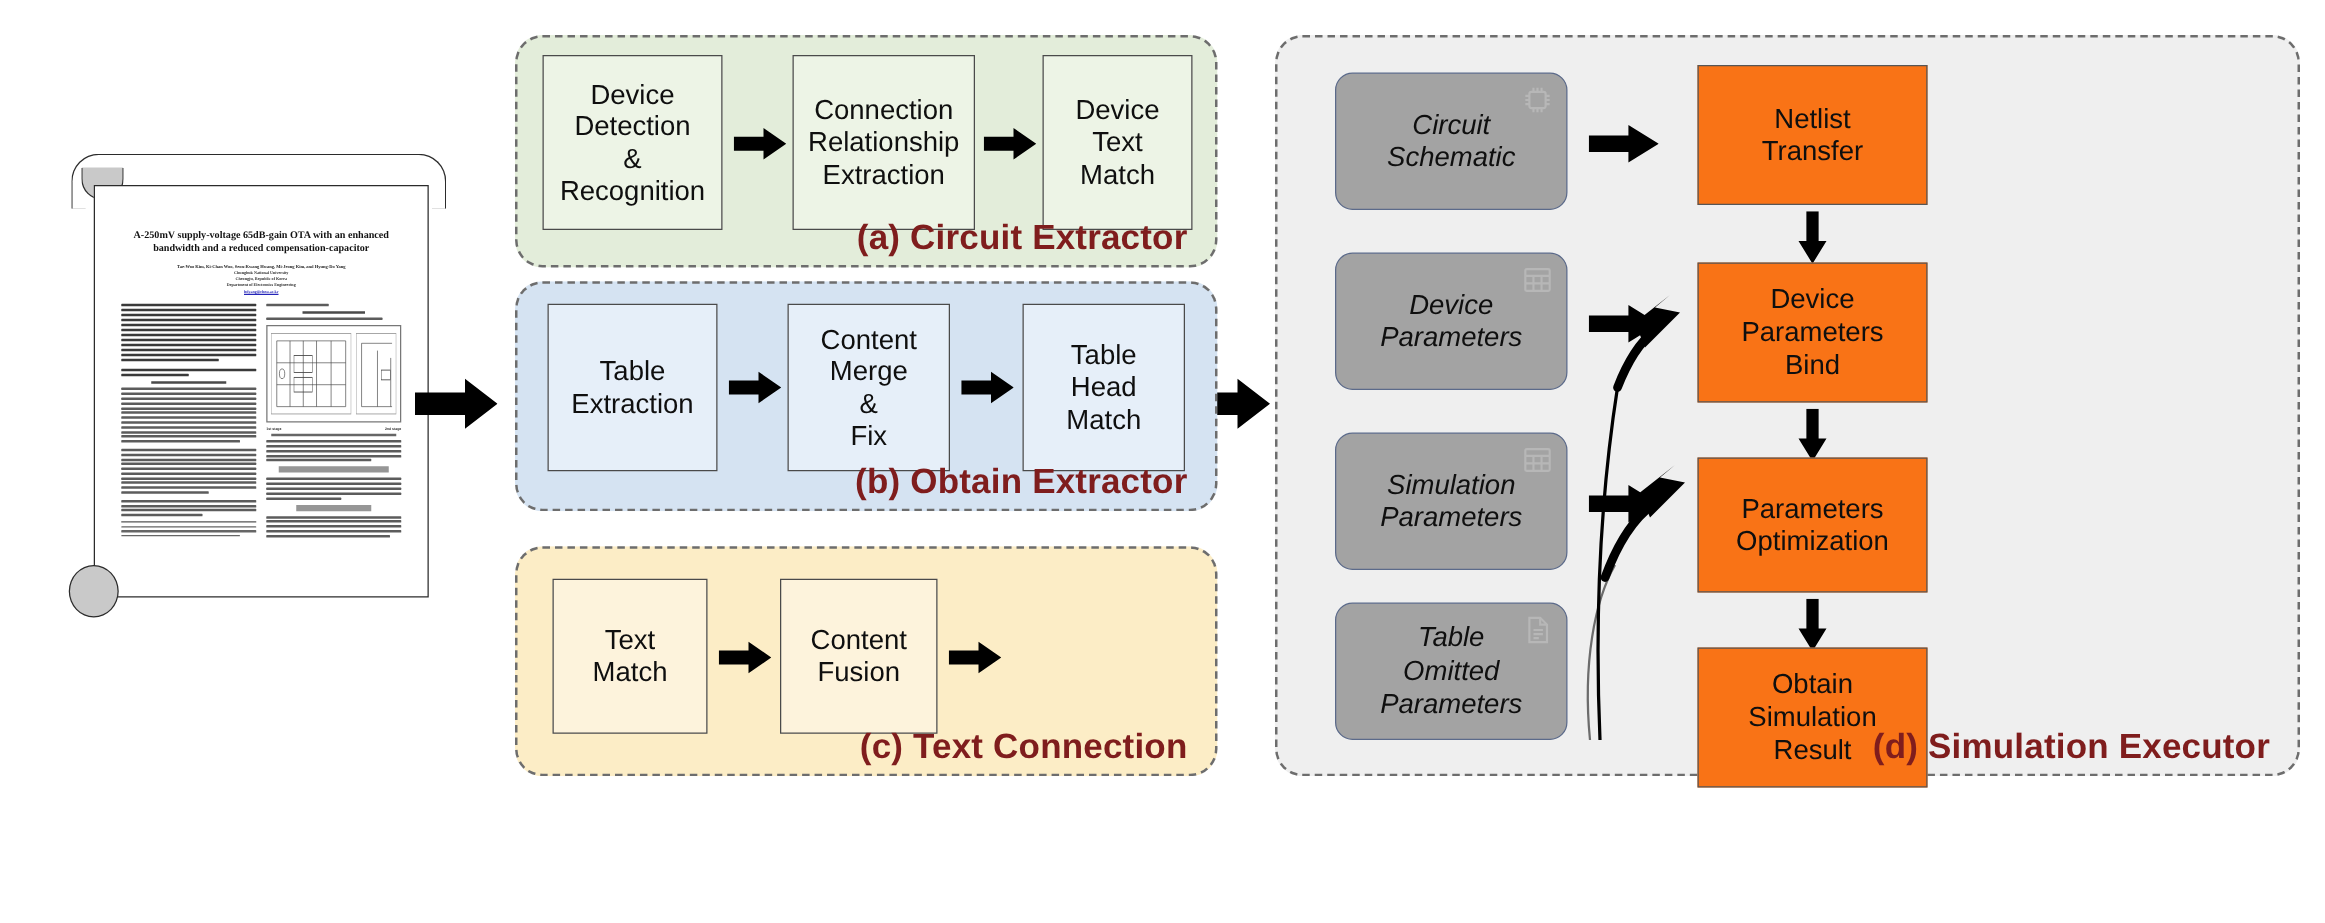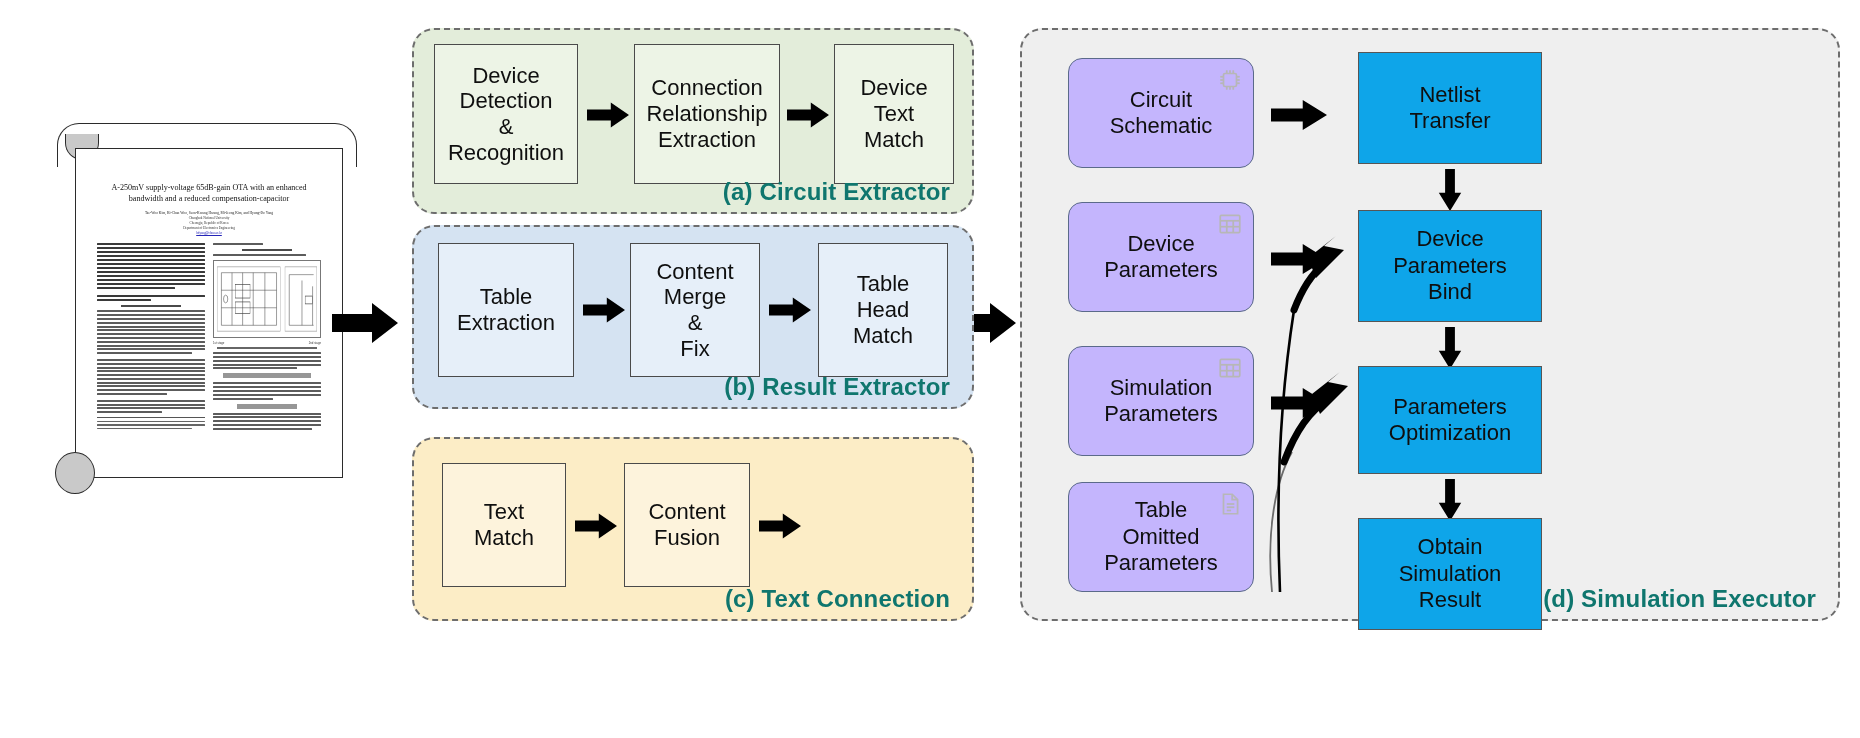--- a/index.html
+++ b/index.html
@@ -19,20 +19,21 @@
   
   #input-col {
     position: absolute;
     left: 28px; top: 120px;
     width: 370px; height: 470px;
   }
   .paper-wrap {
     position: relative;
     width: 320px; height: 380px;
     margin: 0 auto;
+    font-weight: bold;
   }
   .scroll-sheet {
     position: absolute;
     left: 22px; top: 28px;
     width: 268px; height: 330px;
     background: #ffffff;
     border: 1.6px solid #2b2b2b;
   }
   .scroll-top-curl {
     position: absolute;
@@ -135,23 +136,23 @@
 
   
   .panel {
     position: absolute;
     border: 2px dashed #6d6d6d;
     border-radius: 22px;
   }
   .panel-label {
     position: absolute;
     right: 22px; bottom: 6px;
-    font-size: 24px;
+    font-size: 28px;
     font-weight: bold;
-    color: #0f766e;
+    color: #7f1d1d;
     letter-spacing: .15px;
     white-space: nowrap;
   }
   .panel-a { left: 412px; top: 28px;  width: 562px; height: 186px; background: #e3edda; }
   .panel-b { left: 412px; top: 225px; width: 562px; height: 184px; background: #d5e3f2; }
   .panel-c { left: 412px; top: 437px; width: 562px; height: 184px; background: #fcedc6; }
   .panel-d { left: 1020px; top: 28px; width: 820px; height: 593px; background: #efefef; }
 
   .step-box {
     position: absolute;
@@ -162,38 +163,39 @@
     color: #0f0f0f;
     padding: 2px 4px;
   }
   .sb-a { background: #edf4e6; font-size: 22px; }
   .sb-b { background: #e6eff9; font-size: 22px; }
   .sb-c { background: #fdf3dc; font-size: 22px; }
 
   
   .src-card {
     position: absolute;
-    background: #c4b5fd;
+    background: #a3a3a3;
     border: 1.6px solid #5b6a8a;
     border-radius: 14px;
     display: flex; align-items: center; justify-content: center;
     text-align: center;
     font-size: 22px;
     line-height: 1.2;
     color: #0f0f0f;
+    font-style: italic;
   }
   .src-card .card-icon {
     position: absolute;
     right: 10px; top: 8px;
     width: 26px; height: 26px;
     color: #b7b7b7;
   }
   .proc-box {
     position: absolute;
-    background: #0ea5e9;
+    background: #f97316;
     border: 1.4px solid #565656;
     display: flex; align-items: center; justify-content: center;
     text-align: center;
     font-size: 22px;
     line-height: 1.2;
     color: #0f0f0f;
   }
 </style>
 </head>
 <body>
@@ -378,21 +380,21 @@
 &amp;
 Fix</div>
     <div class="arrow-blk" style="left:354px; top:68px; width:44px; height:30px;">
       <svg width="42" height="28" viewBox="0 0 60 40">
           <polygon points="0,12 34,12 34,2 60,20 34,38 34,28 0,28" fill="#000"></polygon>
         </svg>
     </div>
     <div class="step-box sb-b" style="left:404px; top:16px; width:130px; height:134px; white-space:pre-line;">Table
 Head
 Match</div>
-    <div class="panel-label">(b) Result Extractor</div>
+    <div class="panel-label">(b) Obtain Extractor</div>
   </div>
 
   <div class="panel panel-c">
     <div class="step-box sb-c" style="left:28px; top:24px; width:124px; height:124px; white-space:pre-line;">Text
 Match</div>
     <div class="arrow-blk" style="left:160px; top:72px; width:44px; height:30px;">
       <svg width="42" height="28" viewBox="0 0 60 40">
           <polygon points="0,12 34,12 34,2 60,20 34,38 34,28 0,28" fill="#000"></polygon>
         </svg>
     </div>

